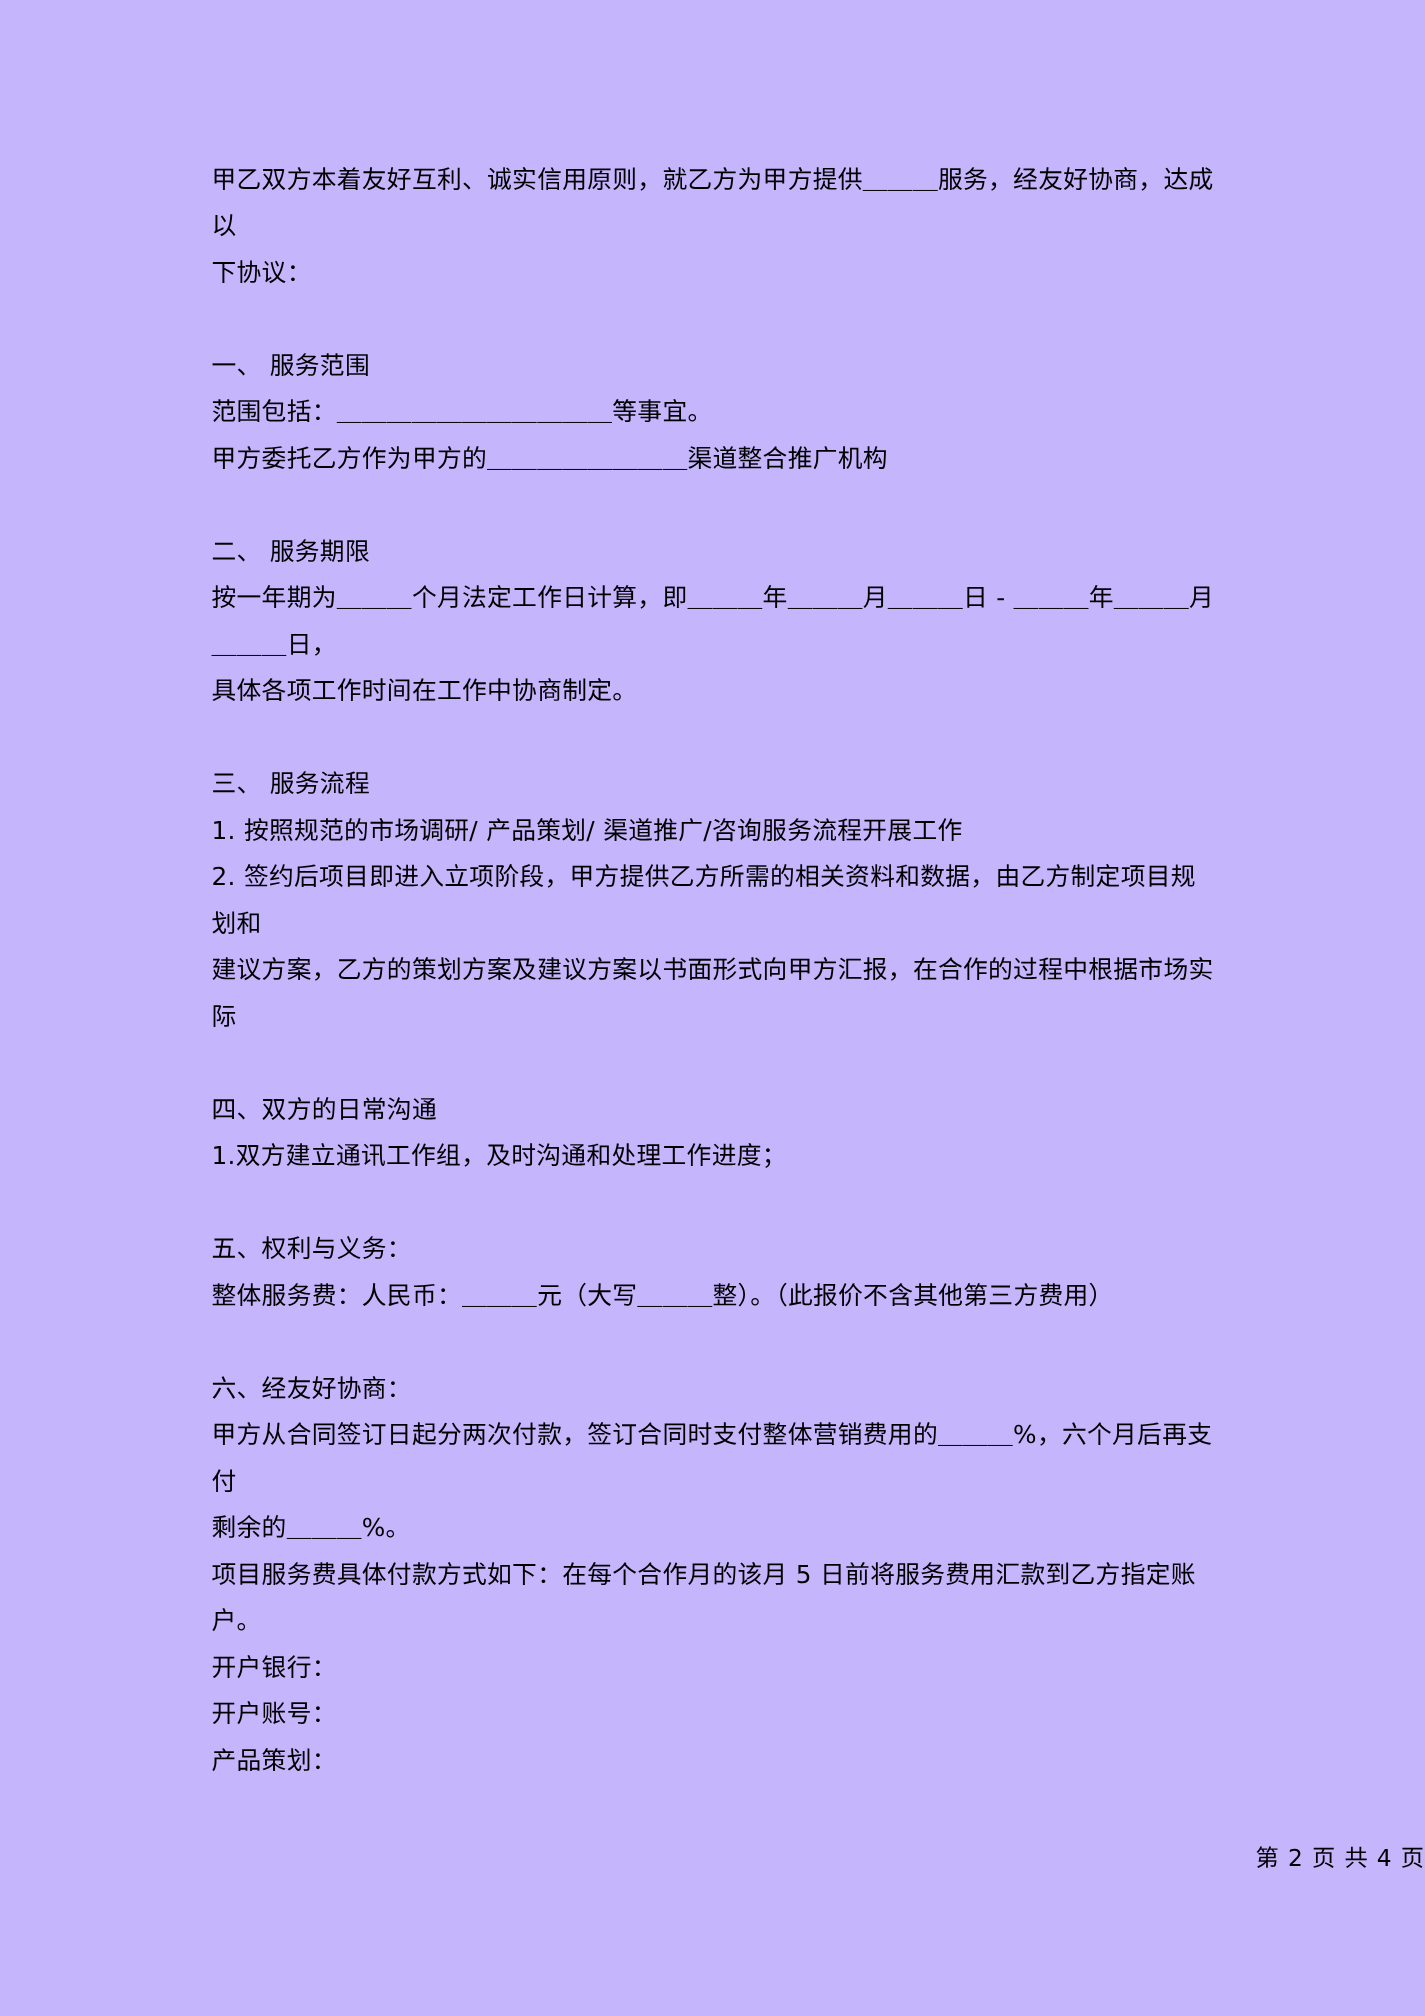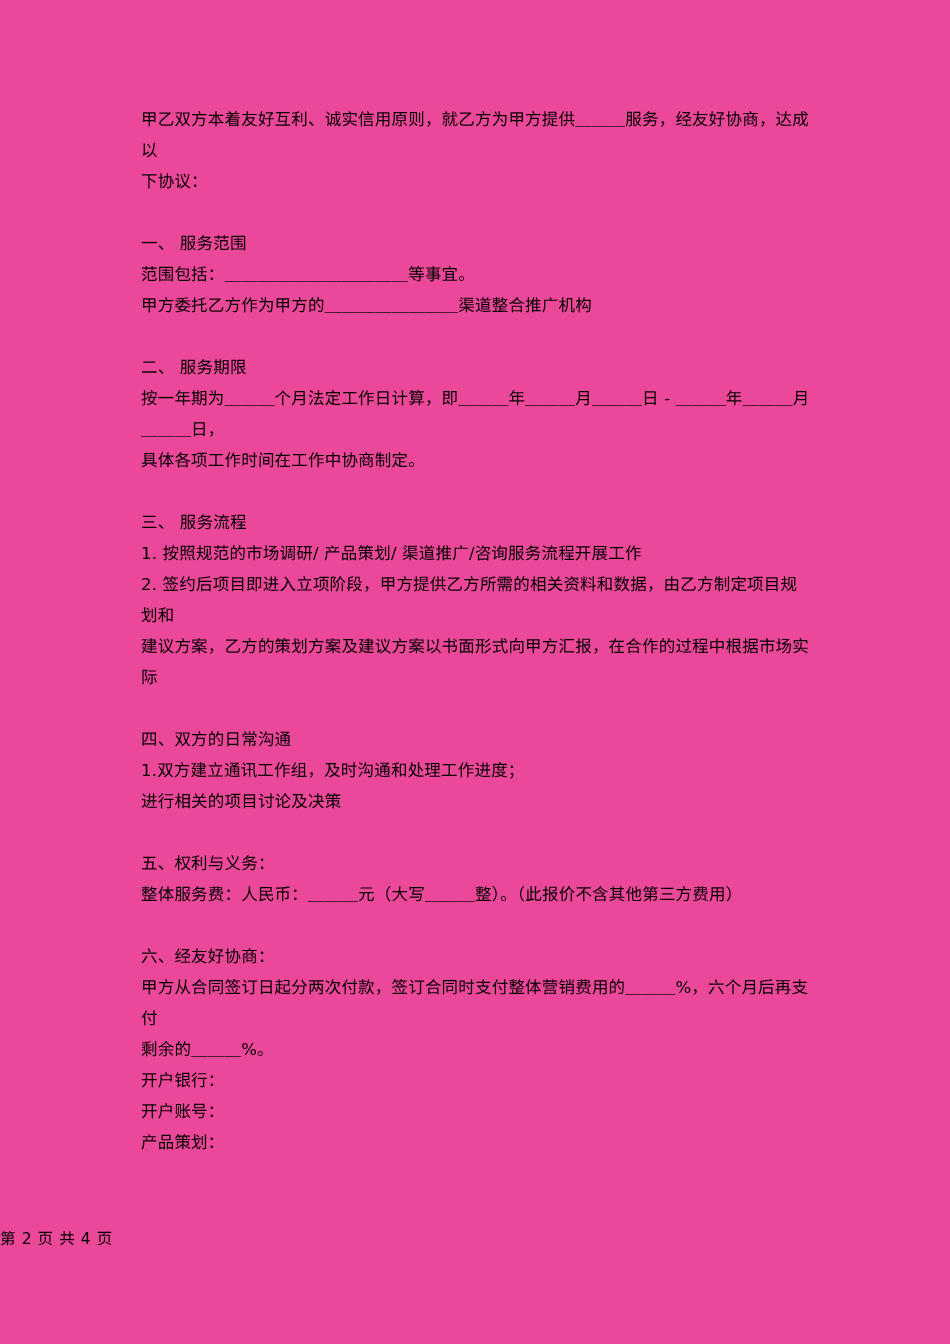--- a/index.html
+++ b/index.html
@@ -9,21 +9,21 @@
     background: #ffffff;
   }
   body {
     font-family: "DejaVu Sans", "Liberation Sans", sans-serif;
     color: #000000;
   }
   .page {
     position: relative;
     width: 950px;
     height: 1344px;
-    background: #ec4899;
+    background: #c4b5fd;
     box-sizing: border-box;
     overflow: hidden;
   }
   .content {
     position: absolute;
     left: 141px;
     top: 104px;
     width: 672px;
   }
   .line {
@@ -35,21 +35,21 @@
     color: #000000;
   }
   .spacer {
     height: 31px;
   }
   .footer {
     position: absolute;
     left: 0;
     top: 1228px;
     width: 950px;
-    text-align: left;
+    text-align: right;
     font-size: 15.5px;
     line-height: 22px;
     letter-spacing: 0.6px;
     color: #000000;
   }
 </style>
 </head>
 <body>
 
 <div class="page">
@@ -84,36 +84,36 @@
       <div class="line">1. 按照规范的市场调研/ 产品策划/ 渠道推广/咨询服务流程开展工作</div>
       <div class="line">2. 签约后项目即进入立项阶段，甲方提供乙方所需的相关资料和数据，由乙方制定项目规划和</div>
       <div class="line">建议方案，乙方的策划方案及建议方案以书面形式向甲方汇报，在合作的过程中根据市场实际</div>
     </div>
 
     <div class="spacer"></div>
 
     <div>
       <div class="line">四、双方的日常沟通</div>
       <div class="line">1.双方建立通讯工作组，及时沟通和处理工作进度；</div>
-      <div class="line">进行相关的项目讨论及决策</div>
     </div>
 
     <div class="spacer"></div>
 
     <div>
       <div class="line">五、权利与义务：</div>
       <div class="line">整体服务费：人民币：＿＿＿元（大写＿＿＿整）。（此报价不含其他第三方费用）</div>
     </div>
 
     <div class="spacer"></div>
 
     <div>
       <div class="line">六、经友好协商：</div>
       <div class="line">甲方从合同签订日起分两次付款，签订合同时支付整体营销费用的＿＿＿%，六个月后再支付</div>
       <div class="line">剩余的＿＿＿%。</div>
+      <div class="line">项目服务费具体付款方式如下：在每个合作月的该月 5 日前将服务费用汇款到乙方指定账户。</div>
       <div class="line">开户银行：</div>
       <div class="line">开户账号：</div>
       <div class="line">产品策划：</div>
     </div>
 
     <div class="spacer"></div>
 
 
   </div>
 

